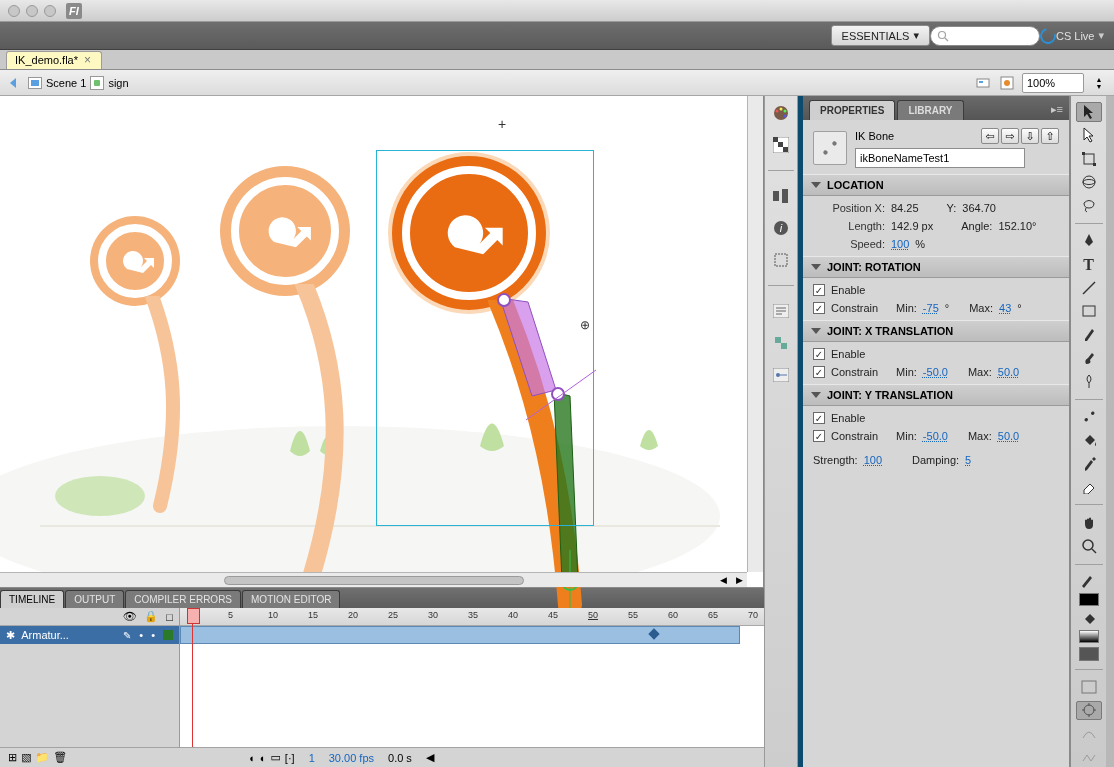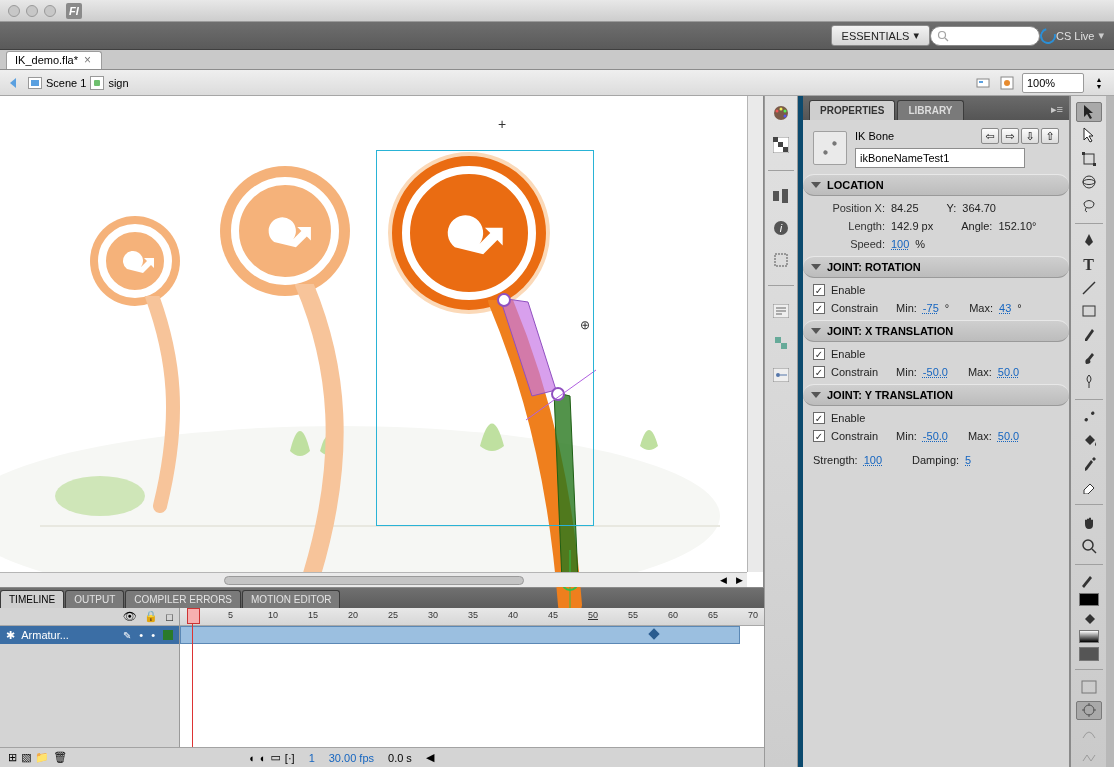--- a/index.html
+++ b/index.html
@@ -14,21 +14,21 @@
 
 .ws-bar { height:28px; background: linear-gradient(#6e6e6e,#5a5a5a); display:flex; align-items:center; justify-content:flex-end; gap:0; padding:0 10px; color:#222; border-bottom:1px solid #3f3f3f;}
 .ws-btn { background:linear-gradient(#f3f3f3,#d6d6d6); border:1px solid #8a8a8a; border-radius:3px; padding:3px 10px; display:flex; align-items:center; gap:4px;}
 .ws-search { width:110px; height:20px; border:1px solid #8a8a8a; border-radius:10px; background:#fff; display:flex; align-items:center; padding:0 6px;}
 .ws-search svg{opacity:.6}
 .cslive { color:#e0e0e0; display:flex; align-items:center; gap:4px;}
 .refresh-icn{width:16px;height:16px;border:2px solid #2b8fd6;border-radius:50%;border-top-color:transparent;transform:rotate(30deg);}
 
 
 .doc-tabs { height:20px; background:#c9c9c9; display:flex; align-items:flex-end; padding-left:6px; border-bottom:1px solid #8c8c8c;}
-.doc-tab { background:#ffffff; border:1px solid #9c9c9c; border-bottom:none; border-radius:3px 3px 0 0; padding:2px 10px 3px 8px; display:flex; align-items:center; gap:6px; font-size:11px;}
+.doc-tab { background:#fef9c3; border:1px solid #9c9c9c; border-bottom:none; border-radius:3px 3px 0 0; padding:2px 10px 3px 8px; display:flex; align-items:center; gap:6px; font-size:11px;}
 .doc-close{color:#777;font-size:12px;line-height:1;}
 
 
 .edit-bar{height:26px;background:linear-gradient(#efefef,#dcdcdc);display:flex;align-items:center;padding:0 6px;border-bottom:1px solid #a6a6a6; gap:6px;}
 .edit-left{display:flex;align-items:center;gap:4px;flex:1;}
 .arrow-btn{width:18px;height:18px;display:flex;align-items:center;justify-content:center;}
 .arrow-btn svg{fill:#5aa0e0;}
 .scene-icn{width:14px;height:12px;background:#fff;border:1px solid #999;position:relative;}
 .scene-icn::after{content:"";position:absolute;left:2px;top:2px;width:8px;height:6px;background:#5aa0e0;}
 .symbol-icn{width:14px;height:14px;background:#fff;border:1px solid #999;display:flex;align-items:center;justify-content:center;}
@@ -52,21 +52,21 @@
 .props-tabs{height:24px;background:linear-gradient(#6a6a6a,#555);display:flex;align-items:flex-end;padding-left:6px;gap:2px;color:#333;}
 .ptab{padding:4px 10px;border:1px solid #3c3c3c;border-bottom:none;border-radius:3px 3px 0 0;font-size:10px;font-weight:bold;}
 .ptab.active{background:#cfcfcf;}
 .ptab.inactive{background:#7a7a7a;color:#ddd;}
 .props-head{display:flex;align-items:center;gap:8px;padding:8px 10px 6px 10px;}
 .bone-icon{width:34px;height:34px;border:1px solid #a0a0a0;background:#eaeaea;border-radius:2px;display:flex;align-items:center;justify-content:center;}
 .bone-name-col{flex:1;display:flex;flex-direction:column;gap:4px;}
 .name-input{width:170px;height:20px;border:1px solid #8d8d8d;background:#fff;padding:0 4px;}
 .arrow-btns{display:flex;gap:2px;}
 .mini-btn{width:18px;height:16px;border:1px solid #8a8a8a;background:linear-gradient(#fdfdfd,#dcdcdc);border-radius:2px;display:flex;align-items:center;justify-content:center;}
-.section-hd{height:22px;background:linear-gradient(#cfcfcf,#bcbcbc);border-top:1px solid #e8e8e8;border-bottom:1px solid #9a9a9a;display:flex;align-items:center;gap:6px;padding:0 8px;font-weight:bold;font-size:10px;border-radius:11px;}
+.section-hd{height:22px;background:linear-gradient(#cfcfcf,#bcbcbc);border-top:1px solid #e8e8e8;border-bottom:1px solid #9a9a9a;display:flex;align-items:center;gap:6px;padding:0 8px;font-weight:bold;font-size:10px;}
 .tw{width:0;height:0;border-left:5px solid transparent;border-right:5px solid transparent;border-top:6px solid #555;}
 .section-body{padding:6px 10px;display:flex;flex-direction:column;gap:6px;color:#222;}
 .row{display:flex;align-items:center;gap:6px;}
 .row .lbl{min-width:72px;text-align:right;color:#333;}
 .val{color:#1565c0;text-decoration:underline dotted;}
 .cb{width:12px;height:12px;border:1px solid #6a6a6a;background:#fff;display:flex;align-items:center;justify-content:center;}
 .cb.checked::after{content:"✓";font-size:10px;color:#333;}
 .pair{display:flex;gap:28px;}
 
 

